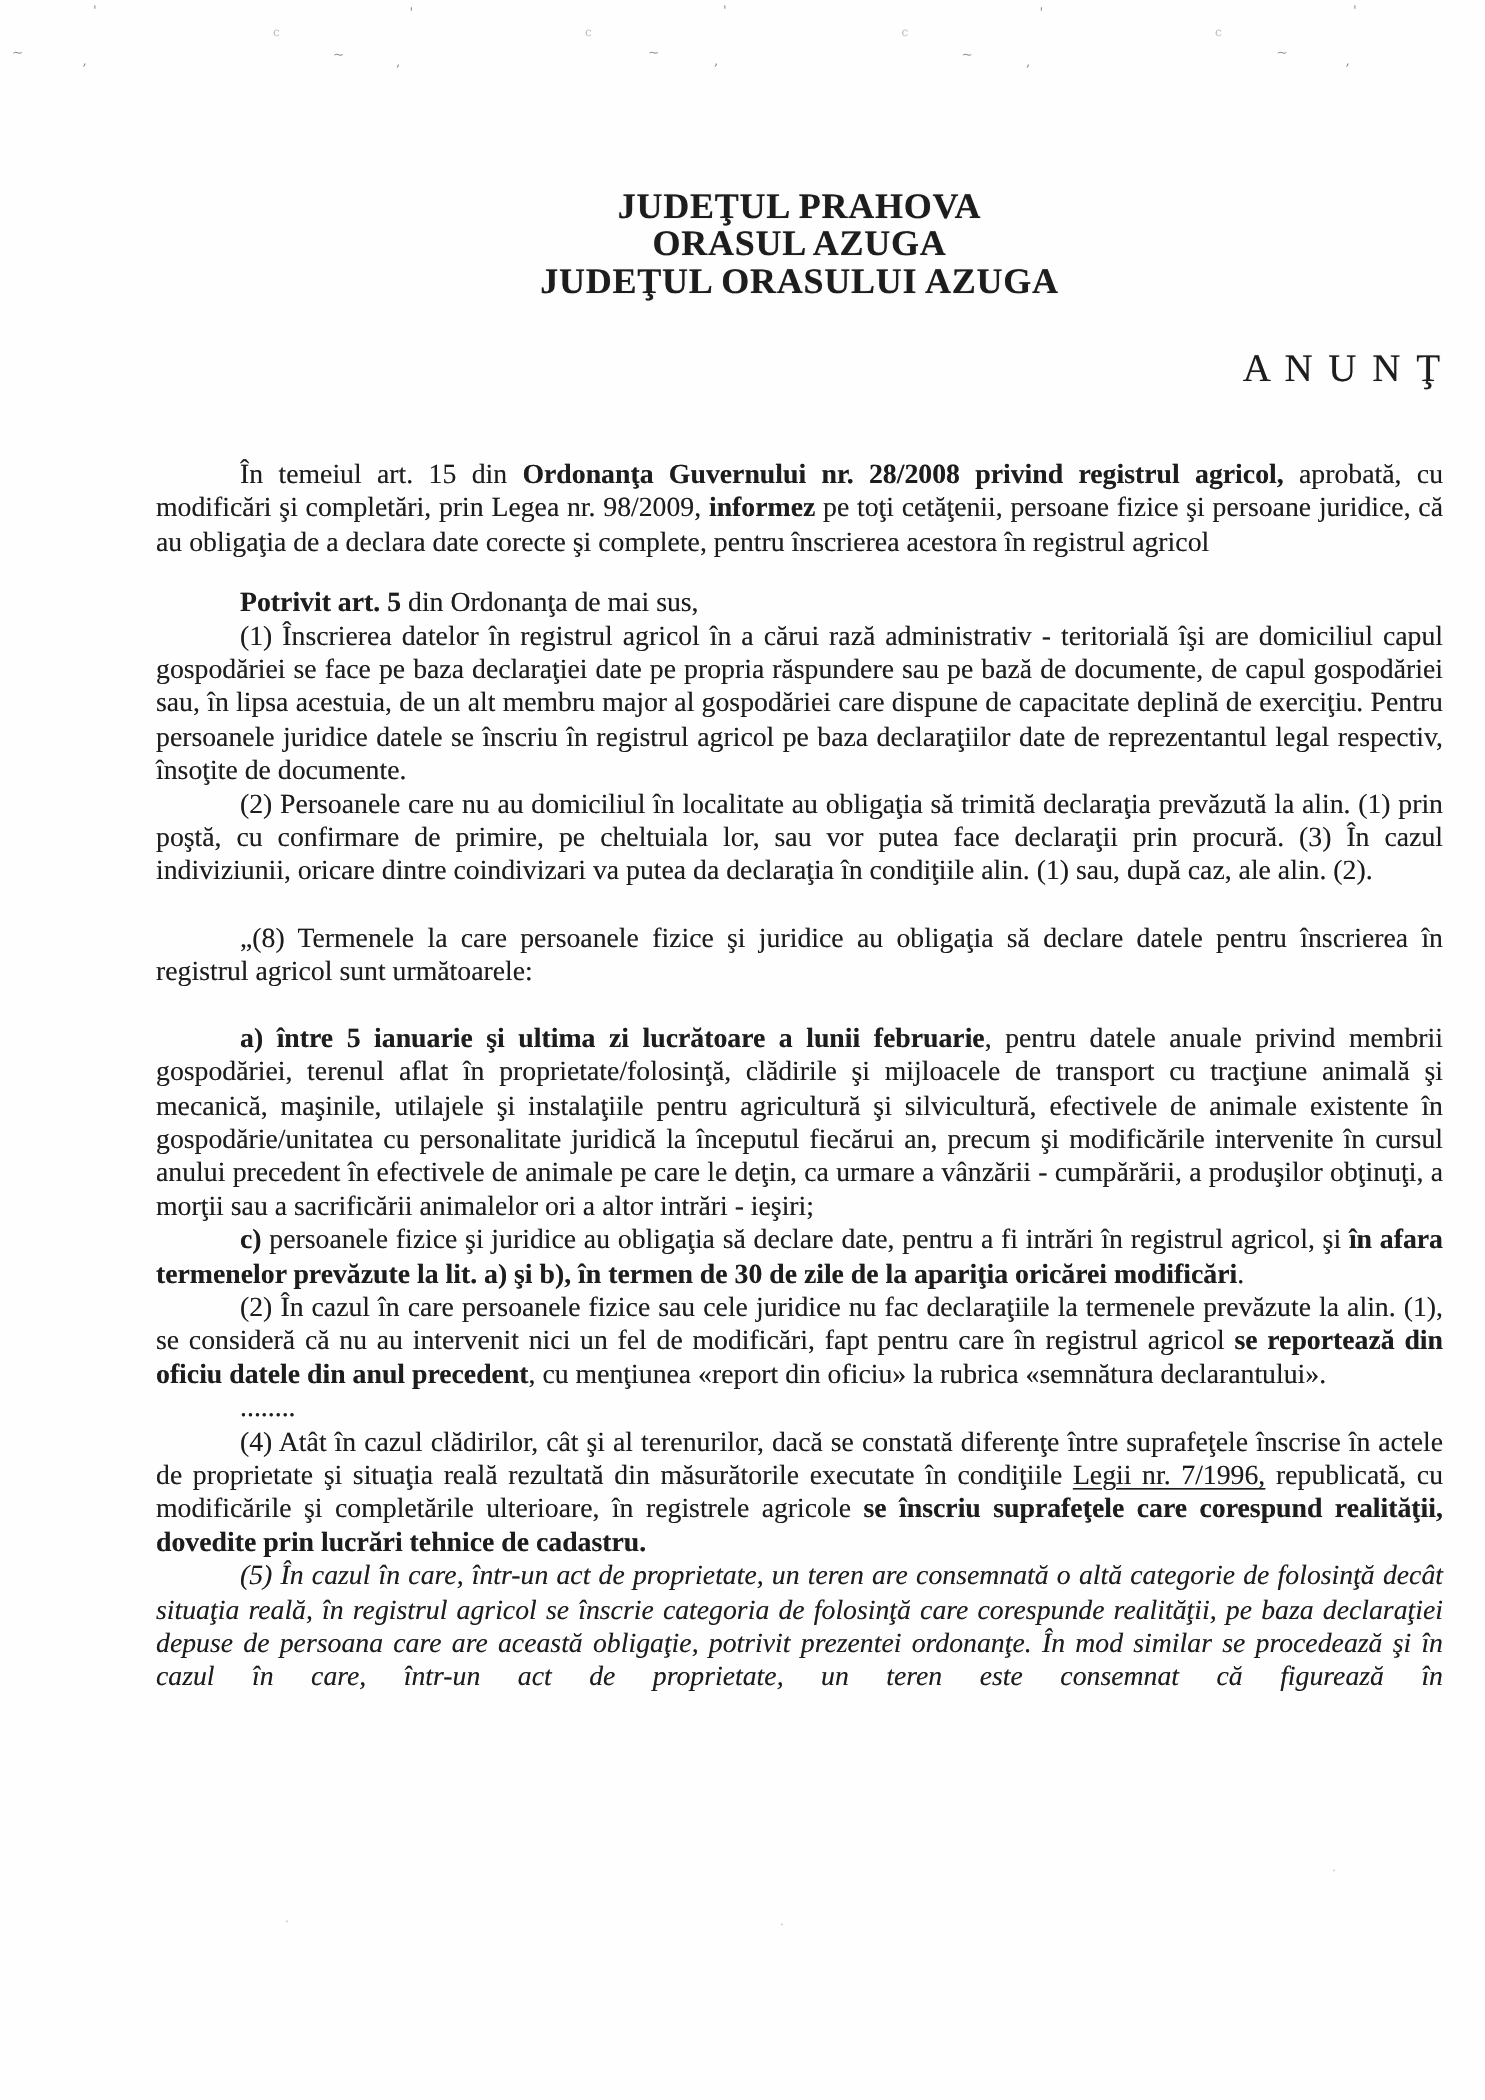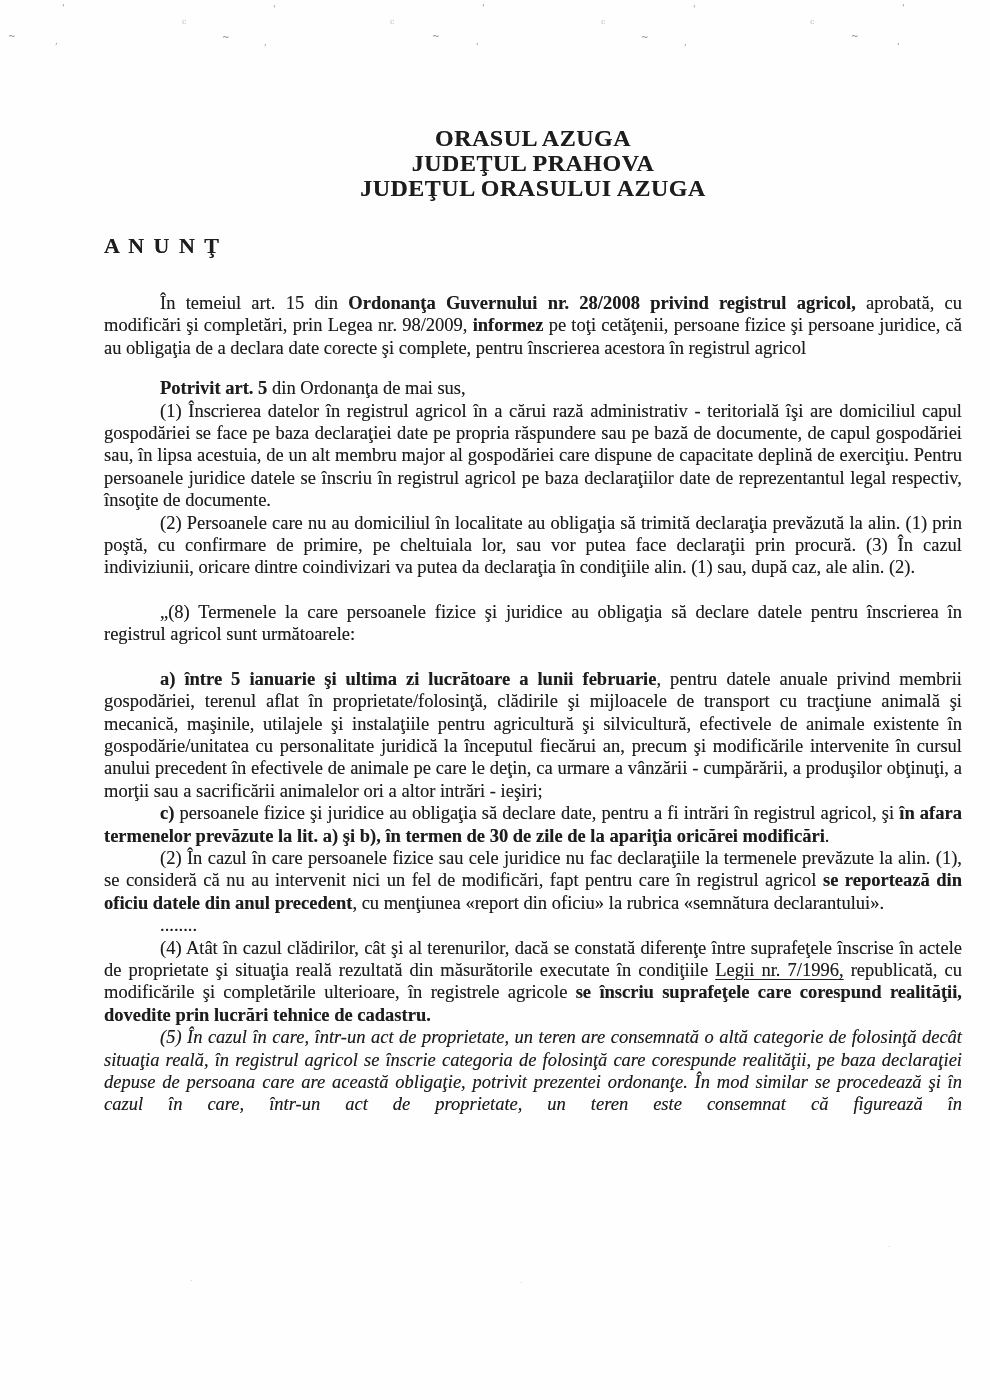--- a/index.html
+++ b/index.html
@@ -30,30 +30,30 @@
     font-weight:bold;
     font-size:24px;
     line-height:25px;
     letter-spacing:0.5px;
     text-shadow:0 0 0.5px rgba(0,0,0,0.55);
   }
   .doc-header div { white-space:nowrap; }
 
   .doc-title {
     margin:30px 0 0 0;
-    text-align:left;
-    font-weight:bold;
-    font-size:22px;
+    text-align:right;
+    font-weight:normal;
+    font-size:26px;
     line-height:30px;
     letter-spacing:2px;
     text-shadow:0 0 0.5px rgba(0,0,0,0.55);
   }
 
   .doc-body {
-    margin-top:31px;
+    margin-top:45px;
     font-size:18.5px;
     line-height:22.4px;
     text-shadow:0 0 0.4px rgba(0,0,0,0.45);
   }
   .para {
     margin:0;
     text-align:justify;
     text-indent:56px;
   }
   .gap-1 { margin-top:18px; }
@@ -88,22 +88,22 @@
     <span style="left:684px;top:38px;">,</span>
     <span style="left:897px;top:37px;">,</span>
     <span class="faint" style="left:888px;top:1240px;">.</span>
     <span class="faint" style="left:520px;top:1276px;">.</span>
     <span class="faint" style="left:190px;top:1274px;">.</span>
   </div>
 
   <div class="doc">
 
     <div class="doc-header">
+      <div>JUDEŢUL PRAHOVA</div>
       <div>ORASUL AZUGA</div>
-      <div>JUDEŢUL PRAHOVA</div>
       <div>JUDEŢUL ORASULUI AZUGA</div>
     </div>
 
     <h1 class="doc-title">A N U N Ţ</h1>
 
     <div class="doc-body">
         <p class="para"><span>În temeiul art. 15 din </span><span class="b">Ordonanţa Guvernului nr. 28/2008 privind registrul agricol,</span><span> aprobată, cu modificări şi completări, prin Legea nr. 98/2009, </span><span class="b">informez</span><span> pe toţi cetăţenii, persoane fizice şi persoane juridice, că au obligaţia de a declara date corecte şi complete, pentru înscrierea acestora în registrul agricol</span></p>
         <p class="para gap-1"><span class="b">Potrivit art. 5</span><span> din Ordonanţa de mai sus,</span></p>
         <p class="para"><span>(1) Înscrierea datelor în registrul agricol în a cărui rază administrativ - teritorială îşi are domiciliul capul gospodăriei se face pe baza declaraţiei date pe propria răspundere sau pe bază de documente, de capul gospodăriei sau, în lipsa acestuia, de un alt membru major al gospodăriei care dispune de capacitate deplină de exerciţiu. Pentru persoanele juridice datele se înscriu în registrul agricol pe baza declaraţiilor date de reprezentantul legal respectiv, însoţite de documente.</span></p>
         <p class="para"><span>(2) Persoanele care nu au domiciliul în localitate au obligaţia să trimită declaraţia prevăzută la alin. (1) prin poştă, cu confirmare de primire, pe cheltuiala lor, sau vor putea face declaraţii prin procură. (3) În cazul indiviziunii, oricare dintre coindivizari va putea da declaraţia în condiţiile alin. (1) sau, după caz, ale alin. (2).</span></p>

